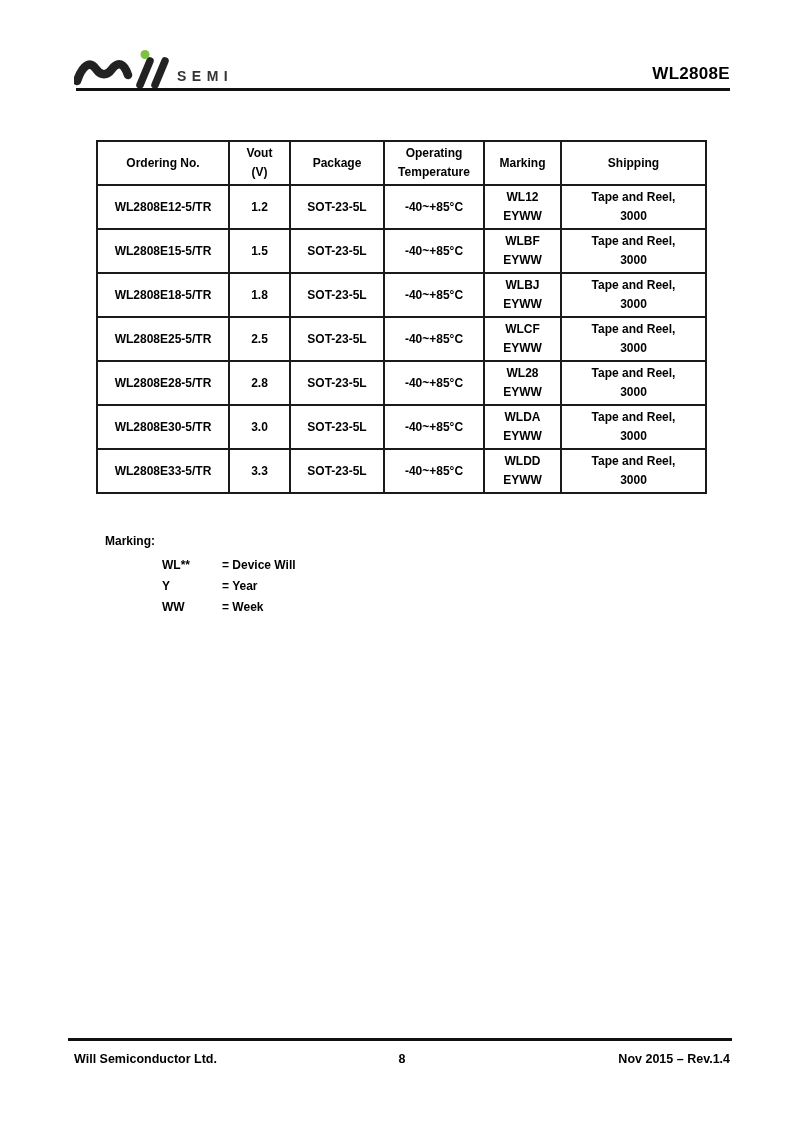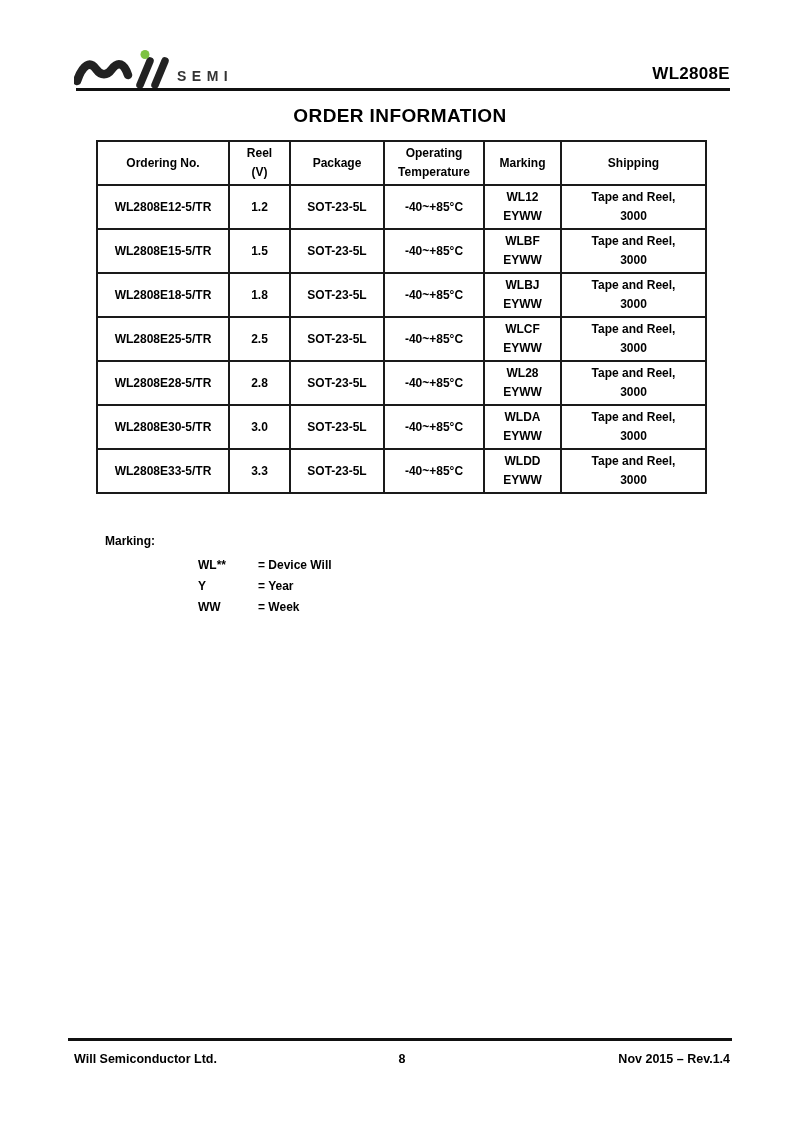--- a/index.html
+++ b/index.html
@@ -52,21 +52,21 @@
   .col-vout     { width:61px; }
   .col-package  { width:94px; }
   .col-temp     { width:100px; }
   .col-marking  { width:77px; }
   .col-shipping { width:145px; }
 
   
   .marking-legend { position:absolute; left:105px; top:534px; font-size:12px; font-weight:bold; }
   .marking-legend .legend-title { margin-bottom:7px; }
   .legend-row { display:flex; margin-left:57px; line-height:21px; }
-  .legend-code { width:60px;margin-left:36px; }
+  .legend-code { width:60px; }
   .legend-meaning { }
 
   
   .footer-rule {
     position:absolute; left:68px; right:68px; top:1038px;
     height:3px; background:#111;
   }
   .footer-row {
     position:absolute; left:74px; right:70px; top:1046px;
     display:flex; align-items:flex-end;
@@ -86,38 +86,37 @@
       <path d="M3,31 C9,14 16,11 22,19 C27,26 33,26 38,19 C44,11 50,13 54,25" fill="none" stroke="#222" stroke-width="8.5" stroke-linecap="round" stroke-linejoin="round"></path>
       <line x1="66" y1="35" x2="76" y2="11" stroke="#222" stroke-width="7.5" stroke-linecap="round"></line>
       <line x1="81" y1="35" x2="91" y2="11" stroke="#222" stroke-width="7.5" stroke-linecap="round"></line>
       <circle cx="71" cy="4.5" r="4.5" fill="#7DC242"></circle>
       <text x="103" y="31" font-family="Liberation Sans, sans-serif" font-size="14" font-weight="bold" letter-spacing="5.5" fill="#333">SEMI</text>
     </svg>
   </div>
   <div class="doc-number">WL2808E</div>
   <div class="header-rule"></div>
 
-  <div class="page-title">ORDER INFORMATION</div>
 
   <table class="order-table">
     <colgroup>
       <col class="col-ordering">
         <col class="col-vout">
         <col class="col-package">
       <col class="col-temp">
         <col class="col-marking">
         <col class="col-shipping">
     </colgroup>
     <thead>
       <tr>
         <th>
             <div>Ordering No.</div>
           </th>
         <th>
-            <div>Reel</div>
+            <div>Vout</div>
             <div>(V)</div>
           </th>
         <th>
             <div>Package</div>
           </th>
         <th>
             <div>Operating</div>
             <div>Temperature</div>
           </th>
         <th>

